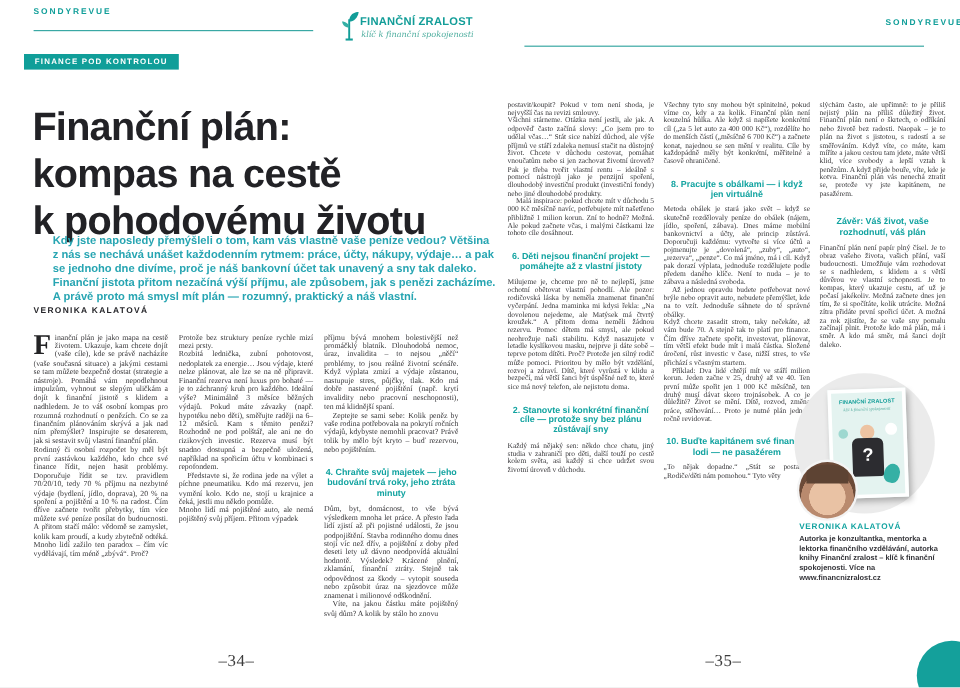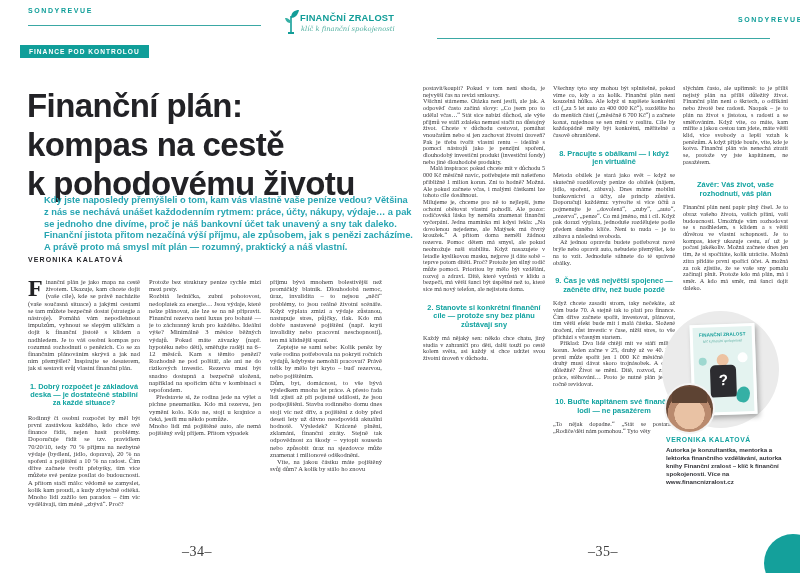--- a/index.html
+++ b/index.html
@@ -100,49 +100,49 @@
   </div>
 
   <h1 class="headline">Finanční plán:
 kompas na cestě
 k pohodovému životu</h1>
   <p class="intro">Kdy jste naposledy přemýšleli o tom, kam vás vlastně vaše peníze vedou? Většina z nás se nechává unášet každodenním rytmem: práce, účty, nákupy, výdaje… a pak se jednoho dne divíme, proč je náš bankovní účet tak unavený a sny tak daleko. Finanční jistota přitom nezačíná výší příjmu, ale způsobem, jak s penězi zacházíme. A právě proto má smysl mít plán — rozumný, praktický a náš vlastní.</p>
   <div class="byline">VERONIKA KALATOVÁ</div>
 
   <div class="col lp" id="l-col1">
       <p class="body-p"><span class="dropcap">F</span>inanční plán je jako mapa na cestě životem. Ukazuje, kam chcete dojít (vaše cíle), kde se právě nacházíte (vaše současná situace) a jakými cestami se tam můžete bezpečně dostat (strategie a nástroje). Pomáhá vám nepodlehnout impulzům, vyhnout se slepým uličkám a dojít k finanční jistotě s klidem a nadhledem. Je to váš osobní kompas pro rozumná rozhodnutí o penězích. Co se za finančním plánováním skrývá a jak nad ním přemýšlet? Inspirujte se desaterem, jak si sestavit svůj vlastní finanční plán.</p>
-      <div class="sec-h">1. Dobrý rozpočet je základová deska — je dostatečně stabilní za každé situace?</div>
       <p class="body-p">Rodinný či osobní rozpočet by měl být první zastávkou každého, kdo chce své finance řídit, nejen hasit problémy. Doporučuje řídit se tzv. pravidlem 70/20/10, tedy 70 % příjmu na nezbytné výdaje (bydlení, jídlo, doprava), 20 % na spoření a pojištění a 10 % na radost. Čím dříve začnete tvořit přebytky, tím více můžete své peníze posílat do budoucnosti. A přitom stačí málo: vědomě se zamyslet, kolik kam proudí, a kudy zbytečně odtéká. Mnoho lidí zažilo ten paradox – čím víc vydělávají, tím méně „zbývá“. Proč?</p>
     </div>
   <div class="col lp" id="l-col2">
       <p class="body-p">Protože bez struktury peníze rychle mizí mezi prsty.</p>
       <p class="body-p">Rozbitá lednička, zubní pohotovost, nedoplatek za energie… Jsou výdaje, které nelze plánovat, ale lze se na ně připravit. Finanční rezerva není luxus pro bohaté — je to záchranný kruh pro každého. Ideální výše? Minimálně 3 měsíce běžných výdajů. Pokud máte závazky (např. hypotéku nebo děti), směřujte raději na 6–12 měsíců. Kam s těmito penězi? Rozhodně ne pod polštář, ale ani ne do rizikových investic. Rezerva musí být snadno dostupná a bezpečně uložená, například na spořicím účtu v kombinaci s repofondem.</p>
       <p class="body-p indent">Představte si, že rodina jede na výlet a píchne pneumatiku. Kdo má rezervu, jen vymění kolo. Kdo ne, stojí u krajnice a čeká, jestli mu někdo pomůže.</p>
       <p class="body-p">Mnoho lidí má pojištěné auto, ale nemá pojištěný svůj příjem. Přitom výpadek</p>
     </div>
   <div class="col lp" id="l-col3">
       <p class="body-p">příjmu bývá mnohem bolestivější než promáčklý blatník. Dlouhodobá nemoc, úraz, invalidita – to nejsou „něčí“ problémy, to jsou reálné životní scénáře. Když výplata zmizí a výdaje zůstanou, nastupuje stres, půjčky, tlak. Kdo má dobře nastavené pojištění (např. krytí invalidity nebo pracovní neschopnosti), ten má klidnější spaní.</p>
       <p class="body-p indent">Zeptejte se sami sebe: Kolik peněz by vaše rodina potřebovala na pokrytí ročních výdajů, kdybyste nemohli pracovat? Právě tolik by mělo být kryto – buď rezervou, nebo pojištěním.</p>
+      <div class="sec-h">4. Chraňte svůj majetek — jeho budování trvá roky, jeho ztráta minuty</div>
       <p class="body-p">Dům, byt, domácnost, to vše bývá výsledkem mnoha let práce. A přesto řada lidí zjistí až při pojistné události, že jsou podpojištění. Stavba rodinného domu dnes stojí víc než dřív, a pojištění z doby před deseti lety už dávno neodpovídá aktuální hodnotě. Výsledek? Krácené plnění, zklamání, finanční ztráty. Stejně tak odpovědnost za škody – vytopit souseda nebo způsobit úraz na sjezdovce může znamenat i milionové odškodnění.</p>
       <p class="body-p indent">Víte, na jakou částku máte pojištěný svůj dům? A kolik by stálo ho znovu</p>
     </div>
   <div class="col rp" id="r-col1">
       <p class="body-p">postavit/koupit? Pokud v tom není shoda, je nejvyšší čas na revizi smlouvy.</p>
       <p class="body-p">Všichni stárneme. Otázka není jestli, ale jak. A odpověď často začíná slovy: „Co jsem pro to udělal včas…“ Stát sice nabízí důchod, ale výše příjmů ve stáří zdaleka nemusí stačit na důstojný život. Chcete v důchodu cestovat, pomáhat vnoučatům nebo si jen zachovat životní úroveň? Pak je třeba tvořit vlastní rentu – ideálně s pomocí nástrojů jako je penzijní spoření, dlouhodobý investiční produkt (investiční fondy) nebo jiné dlouhodobé produkty.</p>
       <p class="body-p indent">Malá inspirace: pokud chcete mít v důchodu 5 000 Kč měsíčně navíc, potřebujete mít našetřeno přibližně 1 milion korun. Zní to hodně? Možná. Ale pokud začnete včas, i malými částkami lze tohoto cíle dosáhnout.</p>
+      <div class="sec-h">6. Děti nejsou finanční projekt — pomáhejte až z vlastní jistoty</div>
       <p class="body-p">Milujeme je, chceme pro ně to nejlepší, jsme ochotní obětovat vlastní pohodlí. Ale pozor: rodičovská láska by neměla znamenat finanční vyčerpání. Jedna maminka mi kdysi řekla: „Na dovolenou nejedeme, ale Matýsek má čtvrtý kroužek.“ A přitom doma neměli žádnou rezervu. Pomoc dětem má smysl, ale pokud neohrožuje naši stabilitu. Když nasazujete v letadle kyslíkovou masku, nejprve ji dáte sobě – teprve potom dítěti. Proč? Protože jen silný rodič může pomoci. Prioritou by mělo být vzdělání, rozvoj a zdraví. Dítě, které vyrůstá v klidu a bezpečí, má větší šanci být úspěšné než to, které sice má nový telefon, ale nejistotu doma.</p>
       <div class="sec-h">2. Stanovte si konkrétní finanční cíle — protože sny bez plánu zůstávají sny</div>
       <p class="body-p">Každý má nějaký sen: někdo chce chatu, jiný studia v zahraničí pro děti, další touží po cestě kolem světa, asi každý si chce udržet svou životní úroveň v důchodu.</p>
     </div>
   <div class="col rp" id="r-col2">
       <p class="body-p">Všechny tyto sny mohou být splnitelné, pokud víme co, kdy a za kolik. Finanční plán není kouzelná hůlka. Ale když si napíšete konkrétní cíl („za 5 let auto za 400 000 Kč“), rozdělíte ho do menších částí („měsíčně 6 700 Kč“) a začnete konat, najednou se sen mění v realitu. Cíle by každopádně měly být konkrétní, měřitelné a časově ohraničené.</p>
       <div class="sec-h">8. Pracujte s obálkami — i když jen virtuálně</div>
       <p class="body-p">Metoda obálek je stará jako svět – když se skutečně rozdělovaly peníze do obálek (nájem, jídlo, spoření, zábava). Dnes máme mobilní bankovnictví a účty, ale princip zůstává. Doporučuji každému: vytvořte si více účtů a pojmenujte je „dovolená“, „zuby“, „auto“, „rezerva“, „penze“. Co má jméno, má i cíl. Když pak dorazí výplata, jednoduše rozdělujete podle předem daného klíče. Není to nuda – je to zábava a následná svoboda.</p>
       <p class="body-p indent">Až jednou opravdu budete potřebovat nové brýle nebo opravit auto, nebudete přemýšlet, kde na to vzít. Jednoduše sáhnete do té správné obálky.</p>
-      <div class="sec-h">9. Čas je váš největší spojenec — začněte dřív, než bude pozdě</div>
       <p class="body-p">Když chcete zasadit strom, taky nečekáte, až vám bude 70. A stejně tak to platí pro finance. Čím dříve začnete spořit, investovat, plánovat, tím větší efekt bude mít i malá částka. Složené úročení, růst investic v čase, nižší stres, to vše přichází s včasným startem.</p>
       <p class="body-p indent">Příklad: Dva lidé chtějí mít ve stáří milion korun. Jeden začne v 25, druhý až ve 40. Ten první může spořit jen 1 000 Kč měsíčně, ten druhý musí dávat skoro trojnásobek. A co je důležité? Život se mění. Dítě, rozvod, změna práce, stěhování… Proto je nutné plán jednou ročně revidovat.</p>
       <div class="sec-h">10. Buďte kapitánem své finanční lodi — ne pasažérem</div>
       <p class="body-p">„To nějak dopadne.“ „Stát se postará.“ „Rodiče/děti nám pomohou.“ Tyto věty</p>
     </div>
   <div class="col rp" id="r-col3">
       <p class="body-p">slýchám často, ale upřímně: to je příliš nejistý plán na příliš důležitý život. Finanční plán není o škrtech, o odříkání nebo životě bez radosti. Naopak – je to plán na život s jistotou, s radostí a se směřováním. Když víte, co máte, kam míříte a jakou cestou tam jdete, máte větší klid, více svobody a lepší vztah k penězům. A když přijde bouře, víte, kde je kotva. Finanční plán vás nenechá ztratit se, protože vy jste kapitánem, ne pasažérem.</p>
       <div class="sec-h" style="margin-top: 16px;">Závěr: Váš život, vaše rozhodnutí, váš plán</div>
       <p class="body-p">Finanční plán není papír plný čísel. Je to obraz vašeho života, vašich přání, vaší budoucnosti. Umožňuje vám rozhodovat se s nadhledem, s klidem a s větší důvěrou ve vlastní schopnosti. Je to kompas, který ukazuje cestu, ať už je počasí jakékoliv. Možná začnete dnes jen tím, že si spočítáte, kolik utrácíte. Možná zítra přidáte první spořicí účet. A možná za rok zjistíte, že se vaše sny pomalu začínají plnit. Protože kdo má plán, má i směr. A kdo má směr, má šanci dojít daleko.</p>
     </div>

